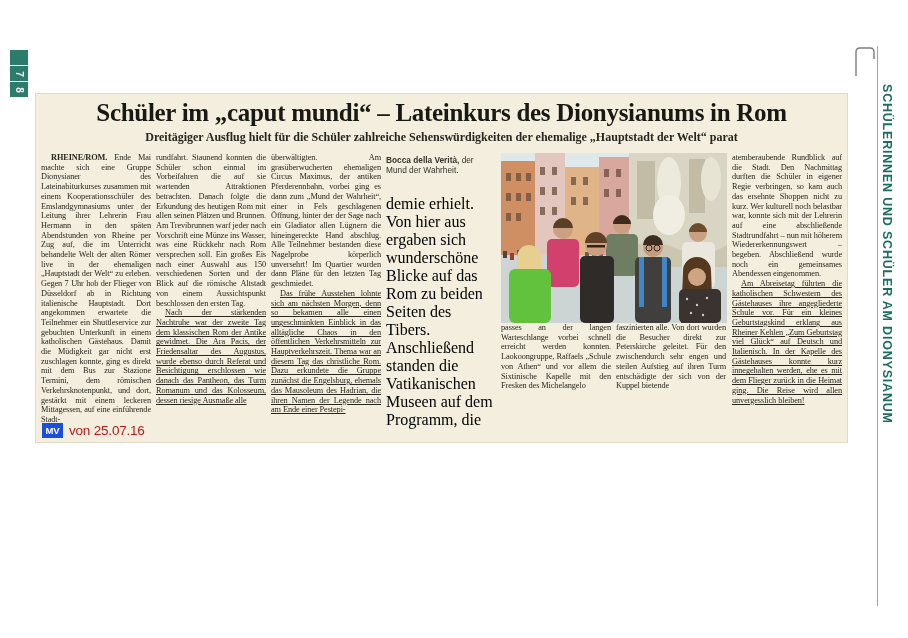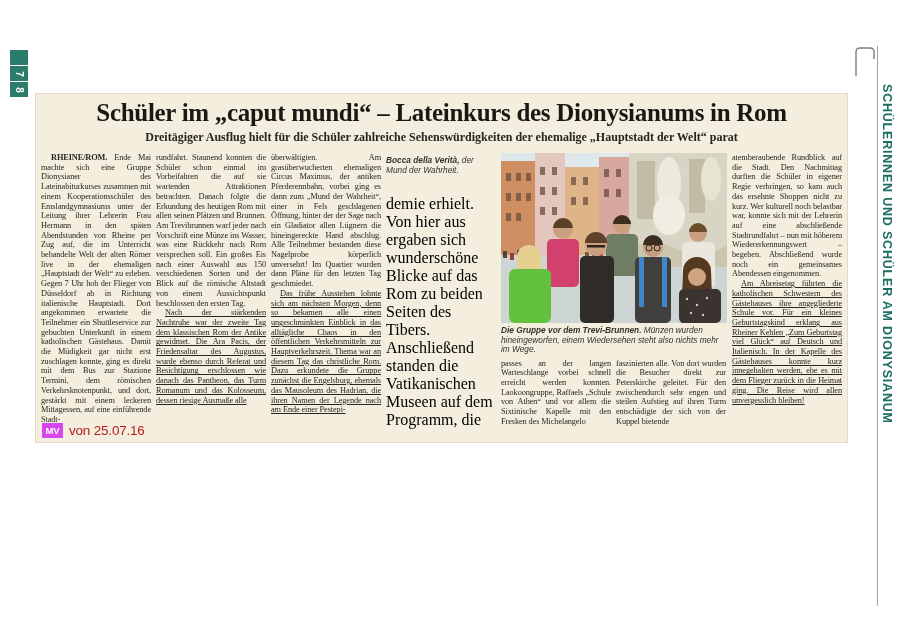--- a/index.html
+++ b/index.html
@@ -23,28 +23,28 @@
     margin:0 0 8px 0;}
   .body-row{display:flex;gap:5px;height:276px;overflow:hidden;}
   .col{width:110px;flex:0 0 auto;}
   .colwide{width:226px;flex:0 0 auto;display:flex;flex-direction:column;}
   .colphoto{width:110px;flex:0 0 auto;display:flex;flex-direction:column;}
   .col p,.twocol p{margin:0;font-size:8.3px;line-height:9.7px;text-align:justify;
     color:#29271f;letter-spacing:-0.1px;}
   p.indent{text-indent:9px;text-decoration:underline;}
   .dateline{font-weight:bold;padding-left:10px;}
   .caption{font-family:"Liberation Sans",sans-serif;font-size:8.3px;line-height:9.5px;
-    color:#34322b;margin:3px 0 4px 0;font-style:italic;}
+    color:#34322b;margin:3px 0 4px 0;}
   .caption b{font-weight:bold;}
   .twocol{display:flex;gap:5px;}
   .twocol .tc{width:110px;}
   .photo{display:block;}
   
   .source{position:absolute;left:6px;top:329px;display:flex;align-items:center;gap:6px;}
-  .mv-logo{width:21px;height:15px;background:#d946ef;color:#fff;display:flex;
+  .mv-logo{width:21px;height:15px;background:#1d4ed8;color:#fff;display:flex;
     align-items:center;justify-content:center;font-family:"Liberation Sans",sans-serif;
     font-weight:bold;font-size:9.5px;}
   .source-date{font-family:"Liberation Sans",sans-serif;font-size:13.5px;color:#b91c1c;
     letter-spacing:-0.2px;}
   
   .side-line{position:absolute;left:877px;top:46px;width:1px;height:560px;background:#a3a3a3;}
   .side-bracket{position:absolute;left:852px;top:44px;}
   .side-label{position:absolute;left:880px;top:84px;writing-mode:vertical-rl;
     font-family:"Liberation Sans",sans-serif;font-weight:bold;font-size:12.5px;
     letter-spacing:0.8px;color:#1b6e60;}
@@ -194,21 +194,20 @@
         <circle cx="196" cy="124" r="9" fill="#cfa483"></circle>
         <rect x="178" y="136" width="42" height="34" rx="5" fill="#3a3330"></rect>
         <g fill="#cfcac2">
             <circle cx="186" cy="146" r="1.2"></circle>
             <circle cx="196" cy="152" r="1.2"></circle>
             <circle cx="206" cy="145" r="1.2"></circle>
             <circle cx="190" cy="160" r="1.2"></circle>
             <circle cx="202" cy="162" r="1.2"></circle>
           </g>
       </svg>
-      <div class="caption"><b>Die Gruppe vor dem Trevi-Brunnen.</b><span> Münzen wurden hineingeworfen, einem Wiedersehen steht also nichts mehr im Wege.</span></div>
       <div class="twocol">
         <div class="tc">
           <p>passes an der langen Warteschlange vorbei schnell erreicht werden konnten. Laokoongruppe, Raffaels „Schule von Athen“ und vor allem die Sixtinische Kapelle mit den Fresken des Michelangelo</p>
         </div>
         <div class="tc">
           <p>faszinierten alle. Von dort wurden die Besucher direkt zur Peterskirche geleitet. Für den zwischendurch sehr engen und steilen Aufstieg auf ihren Turm entschädigte der sich von der Kuppel bietende</p>
         </div>
       </div>
     </div>
 

